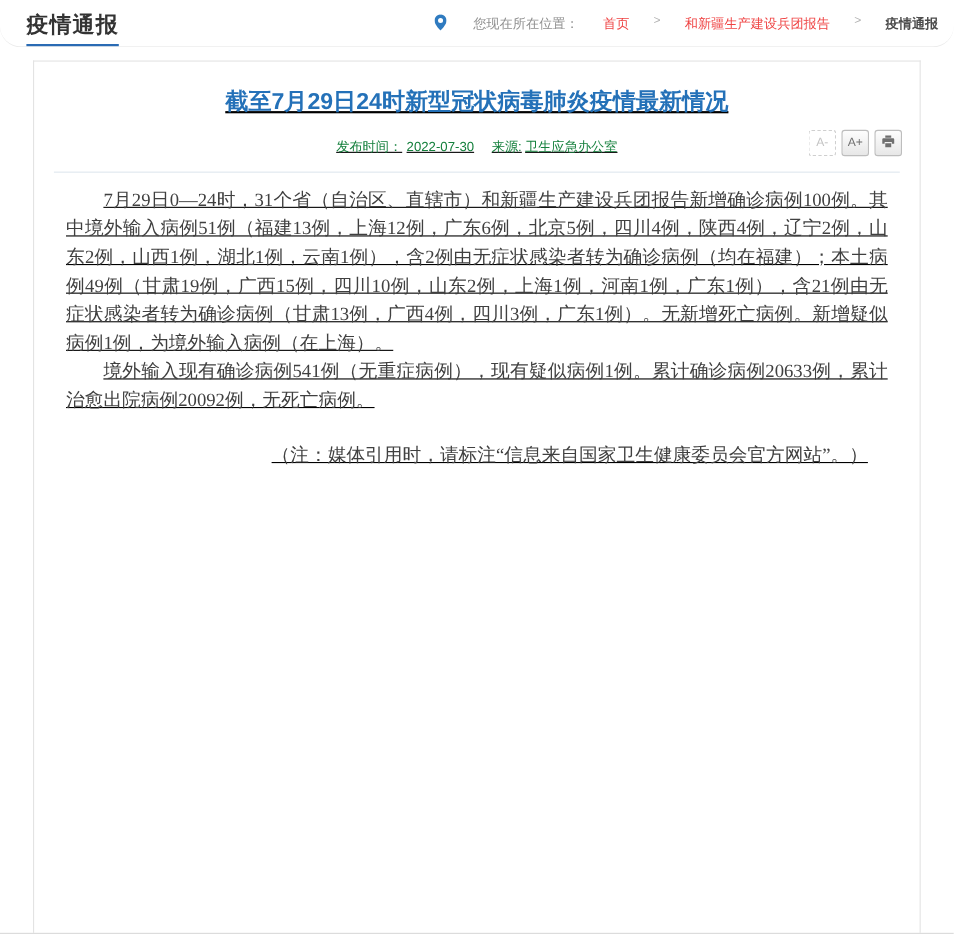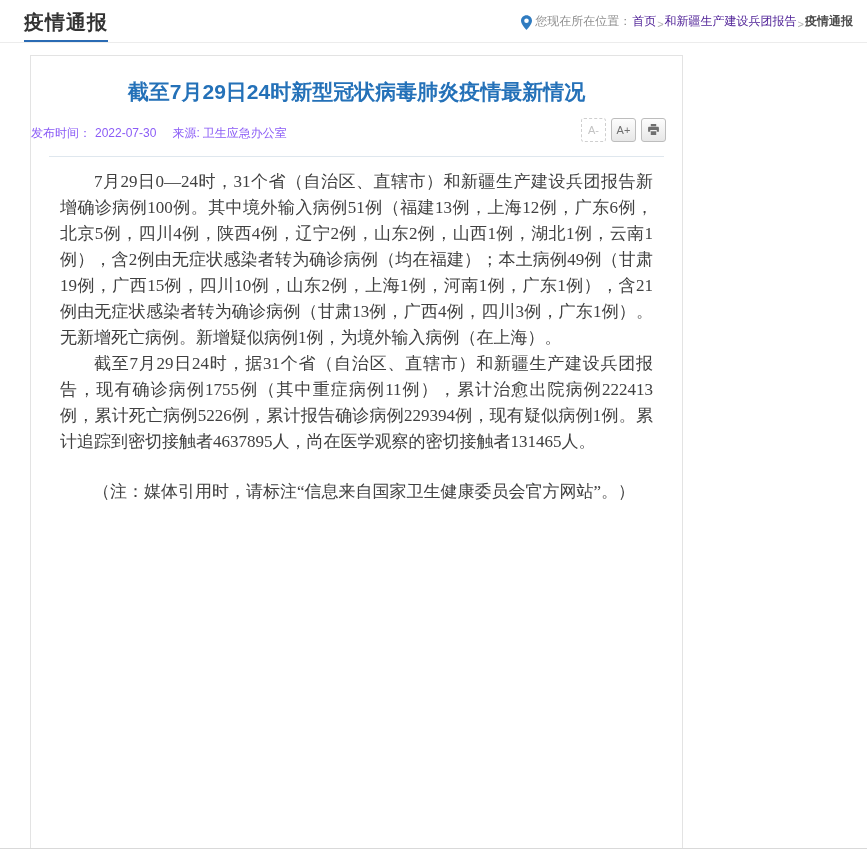--- a/index.html
+++ b/index.html
@@ -10,53 +10,55 @@
     position:relative;
     overflow:hidden;
     font-family:"Liberation Sans", sans-serif;
   }
 
   
   .topbar {
     position:absolute; top:0; left:0; right:0; height:43px;
     border-bottom:1px solid #ececec;
     background:#fff;
+    border-radius:19px;
   }
   .section-title {
     position:absolute; left:24px; top:9px; margin:0;
     font-size:20px; font-weight:bold; color:#333;
     letter-spacing:1px;
     padding-bottom:4px;
     border-bottom:2px solid #2a6bb4;
   }
   .breadcrumb {
     position:absolute; right:14px; top:13px;
     font-size:12px; color:#8f8f8f;
-    display:flex; align-items:flex-end; gap:1px;
+    display:flex; align-items:flex-start; gap:22px;
     white-space:nowrap;
   }
-  .breadcrumb .crumb-link { color:#4c1d95; text-decoration:none; cursor:pointer; }
+  .breadcrumb .crumb-link { color:#ef4444; text-decoration:none; cursor:pointer; }
   .breadcrumb .sep { color:#b0b0b0; font-size:11px; }
   .breadcrumb .current { color:#4c4c4c; font-weight:bold; }
   .pin { display:inline-flex; margin-right:2px; }
 
   
   .content-box {
     position:absolute; left:30px; top:55px;
-    width:653px; height:793px;
+    width:807px; height:793px;
     border:1px solid #e3e3e3; border-bottom:none;
     background:#fff;
+    text-decoration:underline;
   }
   .article-title {
     margin:22px 40px 0; text-align:center;
     font-size:21px; font-weight:bold; color:#2471b8;
   }
   .meta-row { position:relative; margin-top:15px; height:26px; }
   .meta-text {
-    font-size:12px; color:#8b5cf6; padding-top:4px;
+    text-align:center; font-size:12px; color:#15803d; padding-top:4px;
   }
   .meta-text .src-label { margin-left:16px; }
   .meta-text .pub-date { margin-left:4px; }
   .meta-text .src-value { margin-left:3px; }
   .tools { position:absolute; right:16px; top:-3px; display:flex; gap:5px; }
   .tool-btn {
     width:25px; height:24px; padding:0;
     font-size:11px; font-family:"Liberation Sans",sans-serif;
     color:#6f6f6f;
     background:linear-gradient(#fdfdfd,#e7e7e7);
@@ -127,18 +129,18 @@
           </svg>
         </span>
       </button>
     </div>
   </div>
 
   <hr class="meta-divider">
 
   <div class="article-body">
     <p>7月29日0—24时，31个省（自治区、直辖市）和新疆生产建设兵团报告新增确诊病例100例。其中境外输入病例51例（福建13例，上海12例，广东6例，北京5例，四川4例，陕西4例，辽宁2例，山东2例，山西1例，湖北1例，云南1例），含2例由无症状感染者转为确诊病例（均在福建）；本土病例49例（甘肃19例，广西15例，四川10例，山东2例，上海1例，河南1例，广东1例），含21例由无症状感染者转为确诊病例（甘肃13例，广西4例，四川3例，广东1例）。无新增死亡病例。新增疑似病例1例，为境外输入病例（在上海）。</p>
-    <p>截至7月29日24时，据31个省（自治区、直辖市）和新疆生产建设兵团报告，现有确诊病例1755例（其中重症病例11例），累计治愈出院病例222413例，累计死亡病例5226例，累计报告确诊病例229394例，现有疑似病例1例。累计追踪到密切接触者4637895人，尚在医学观察的密切接触者131465人。</p>
+    <p>境外输入现有确诊病例541例（无重症病例），现有疑似病例1例。累计确诊病例20633例，累计治愈出院病例20092例，无死亡病例。</p>
     <p class="note">（注：媒体引用时，请标注“信息来自国家卫生健康委员会官方网站”。）</p>
   </div>
 </div>
 
 <div class="bottom-line"></div>
 
 </body></html>

